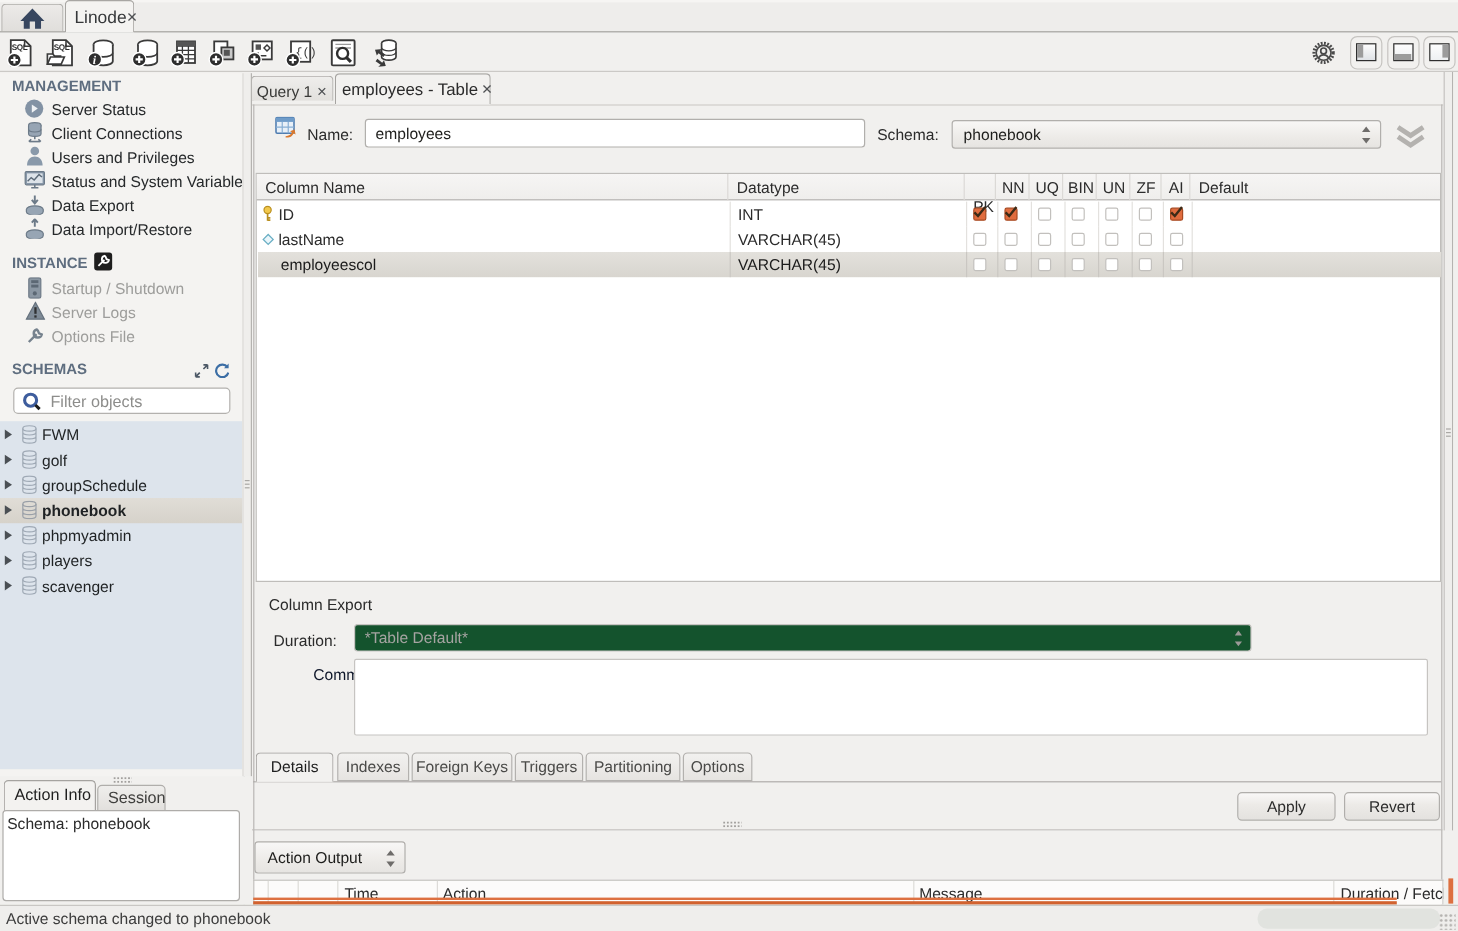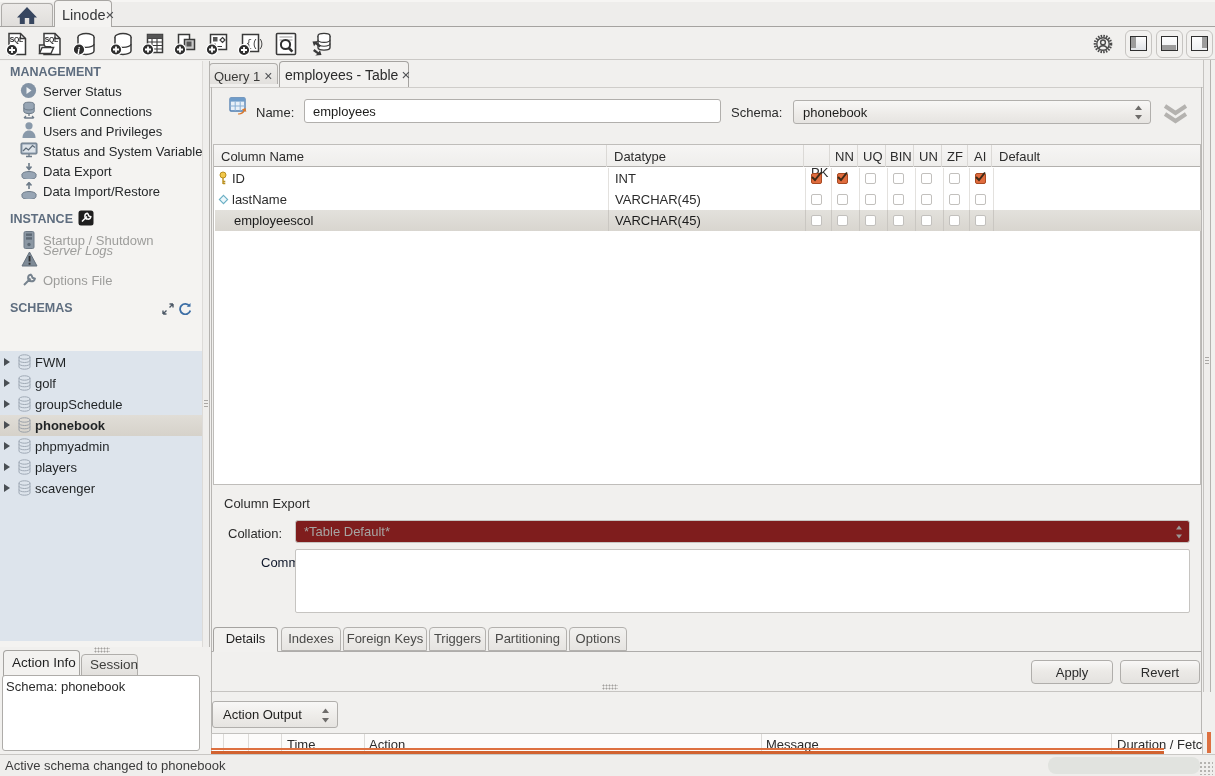--- a/index.html
+++ b/index.html
@@ -183,34 +183,41 @@
       <rect x="3" y="2.5" width="6" height="2.4" fill="#5c6874"></rect>
       <rect x="3" y="6.2" width="6" height="2.4" fill="#5c6874"></rect>
       <circle cx="6" cy="13.5" r="1.7" fill="#5c6874"></circle>
     </svg>
   <div class="sideitem dis" style="top:172px;">Startup / Shutdown</div>
   <svg style="position:absolute;left:21px;top:190px" width="17" height="16" viewBox="0 0 17 16">
       <path d="M8.5 1 L16 15 H1 Z" fill="#7e8a96" stroke="#65717d" stroke-width="1"></path>
       <rect x="7.6" y="5" width="1.9" height="5.5" fill="#2f3133"></rect>
       <rect x="7.6" y="11.8" width="1.9" height="1.9" fill="#2f3133"></rect>
     </svg>
-  <div class="sideitem dis" style="top:182px;font-style:italic;">Server Logs</div>
+  <div class="sideitem dis" style="top:192px;">Server Logs</div>
   <svg style="position:absolute;left:21px;top:211px" width="16" height="16" viewBox="0 0 16 16">
       <path d="M3 13 L9.5 6.5 M9.7 2.6 a3.4 3.4 0 1 0 4.1 4.1 l-2.3 -0.9 l-0.9 -2.3 z" fill="none" stroke="#76828e" stroke-width="2"></path>
     </svg>
   <div class="sideitem dis" style="top:212px;">Options File</div>
 
   <div style="position:absolute;left:10px;top:240px;font-weight:bold;font-size:12.5px;color:#5e6d7f;">SCHEMAS</div>
   <svg style="position:absolute;left:162px;top:242px" width="12" height="12" viewBox="0 0 12 12">
       <path d="M1 11 L4.5 7.5 M1 11 v-3.5 M1 11 h3.5 M11 1 L7.5 4.5 M11 1 v3.5 M11 1 h-3.5" stroke="#4c5866" stroke-width="1.4" fill="none"></path>
     </svg>
   <svg style="position:absolute;left:178px;top:241px" width="13" height="13" viewBox="0 0 13 13">
       <path d="M11.5 4 a5.2 5.2 0 1 0 0.8 4.5" fill="none" stroke="#3c6ea5" stroke-width="1.8"></path>
       <path d="M12.5 1 v3.8 h-3.8 z" fill="#3c6ea5"></path>
     </svg>
+  <div style="position:absolute;left:11px;top:262px;width:181px;height:22px;background:#fff;border:1px solid #b3b1ae;border-radius:4px;">
+    <svg style="position:absolute;left:6px;top:2px" width="17" height="17" viewBox="0 0 17 17">
+        <circle cx="7.5" cy="7.5" r="5" fill="none" stroke="#3e5d9d" stroke-width="2.6"></circle>
+        <path d="M11.5 11.5 l3.5 3.5" stroke="#1b1b1b" stroke-width="2.6"></path>
+      </svg>
+    <div style="position:absolute;left:30px;top:3px;font-size:13.5px;color:#8d8d8b;">Filter objects</div>
+  </div>
   <div id="schemalist" style="position:absolute;left:0;top:290px;width:202px;height:290px;background:#dde4ec;">
     <div class="schemarow" style="top:1px;">
         <div class="exp"></div>
         <svg class="dbi" style="position:absolute;left:17px;top:2px" width="15" height="16" viewBox="0 0 15 16">
           <ellipse cx="7.5" cy="3" rx="5.5" ry="2.2" fill="none" stroke="#9fa9b5" stroke-width="1"></ellipse>
           <path d="M2 3 v10 c0 1.2 2.5 2.2 5.5 2.2 s5.5 -1 5.5 -2.2 v-10 M2 6.3 c0 1.2 2.5 2.2 5.5 2.2 s5.5 -1 5.5 -2.2 M2 9.6 c0 1.2 2.5 2.2 5.5 2.2 s5.5 -1 5.5 -2.2" fill="none" stroke="#9fa9b5" stroke-width="1"></path>
         </svg>
         <span class="nm">FWM</span>
       </div>
     <div class="schemarow" style="top:43px;">
@@ -425,22 +432,22 @@
         <div class="vline" style="left:644px;background:#cac7c2;"></div>
         <div class="vline" style="left:672px;background:#cac7c2;"></div>
         <div class="vline" style="left:700px;background:#cac7c2;"></div>
         <div class="vline" style="left:728px;background:#cac7c2;"></div>
         <div class="vline" style="left:754px;background:#cac7c2;"></div>
         <div class="vline" style="left:778px;background:#cac7c2;"></div>
     </div>
   </div>
 
   <div style="position:absolute;left:14px;top:436px;color:#2b2b2b;">Column Export</div>
-  <div style="position:absolute;left:18px;top:466px;color:#2b2b2b;">Collation:</div>
-  <div style="position:absolute;left:85px;top:460px;width:895px;height:23px;background:#7f1d1d;border:1px solid #c6c4c1;border-radius:3px;">
+  <div style="position:absolute;left:18px;top:466px;color:#2b2b2b;">Duration:</div>
+  <div style="position:absolute;left:85px;top:460px;width:748px;height:23px;background:#14532d;border:1px solid #c6c4c1;border-radius:3px;">
     <div style="position:absolute;left:8px;top:3px;color:#a6a4a2;">*Table Default*</div>
     <svg style="position:absolute;right:6px;top:4px" width="8" height="14" viewBox="0 0 8 14">
         <path d="M4 0.5 L7 4.5 H1 Z" fill="#9c9a98"></path>
         <path d="M4 13.5 L1 9.5 H7 Z" fill="#9c9a98"></path>
       </svg>
   </div>
   <div style="position:absolute;left:15px;top:495px;color:#0f172a;margin-left:36px;">Comment:</div>
   <div style="position:absolute;left:85px;top:489px;width:895px;height:64px;background:#fff;border:1px solid #c6c4c1;border-radius:2px;"></div>
 
   <div style="position:absolute;left:1px;top:591px;width:990px;height:1px;background:#aeacaa;"></div>

